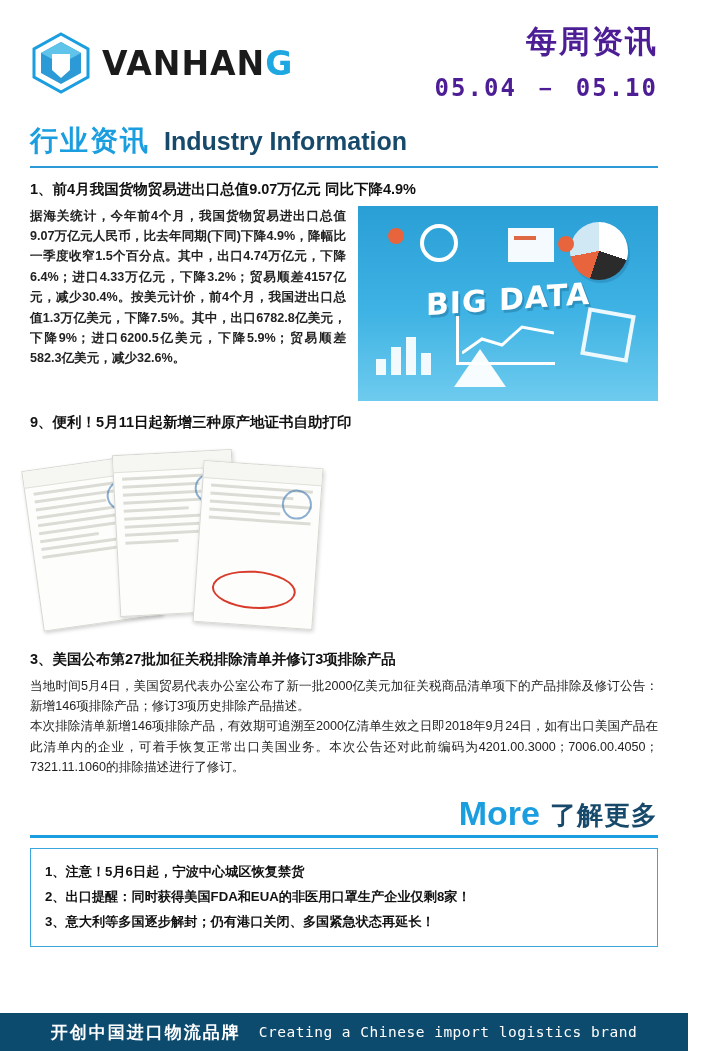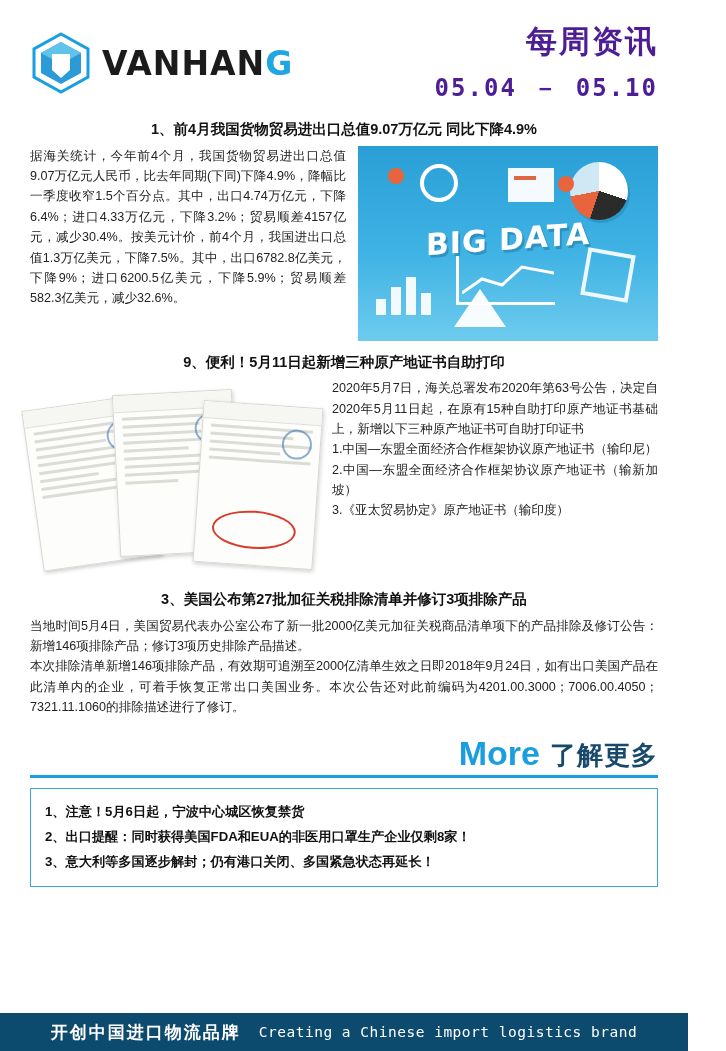--- a/index.html
+++ b/index.html
@@ -91,34 +91,33 @@
   }
 
   
   .article { margin-top: 12px; }
   .article-title {
     font-size: 14.5px;
     font-weight: bold;
     color: #111111;
     line-height: 1.35;
     margin-bottom: 6px;
-    text-align: center;
   }
   .article-body {
     font-size: 12.6px;
     line-height: 1.62;
     color: #222222;
     text-align: justify;
   }
   .two-col {
     display: flex;
     gap: 12px;
     align-items: flex-start;
   }
-  .col-text { flex: 1 1 auto; }
+  .col-text { flex: 1 1 auto; font-weight: bold; }
   .col-media { flex: 0 0 auto; }
 
   
   .bigdata {
     width: 300px;
     height: 195px;
     background: linear-gradient(180deg,#2a9fd6 0%, #3fb3e4 55%, #6ecbee 100%);
     position: relative;
     overflow: hidden;
   }
@@ -297,20 +296,24 @@
         </svg>
       </div>
       <div class="brand-text"><span>VANHAN</span><span class="g-accent">G</span></div>
     </div>
     <div class="header-right">
       <div class="weekly-title">每周资讯</div>
       <div class="weekly-dates">05.04 － 05.10</div>
     </div>
   </div>
 
+  <div class="section-head">
+    <div class="section-cn">行业资讯</div>
+    <div class="section-en">Industry Information</div>
+  </div>
 
   <div class="article">
     <div class="article-title">1、前4月我国货物贸易进出口总值9.07万亿元 同比下降4.9%</div>
     <div class="two-col">
       <div class="col-text article-body">据海关统计，今年前4个月，我国货物贸易进出口总值9.07万亿元人民币，比去年同期(下同)下降4.9%，降幅比一季度收窄1.5个百分点。其中，出口4.74万亿元，下降6.4%；进口4.33万亿元，下降3.2%；贸易顺差4157亿元，减少30.4%。按美元计价，前4个月，我国进出口总值1.3万亿美元，下降7.5%。其中，出口6782.8亿美元，下降9%；进口6200.5亿美元，下降5.9%；贸易顺差582.3亿美元，减少32.6%。</div>
       <div class="col-media">
         <div class="bigdata">
           <div class="bd-shape bd-pie"></div>
           <div class="bd-shape bd-doc"></div>
           <div class="bd-shape bd-cube"></div>
@@ -371,26 +374,20 @@
             <div class="stamp"></div>
             <div class="ln"></div>
               <div class="ln" style="width:70%"></div>
               <div class="ln"></div>
             <div class="ln" style="width:60%"></div>
               <div class="ln"></div>
             <div class="oval"></div>
           </div>
         </div>
       </div>
-      <div class="col-text article-body">
-        <div>2020年5月7日，海关总署发布2020年第63号公告，决定自2020年5月11日起，在原有15种自助打印原产地证书基础上，新增以下三种原产地证书可自助打印证书</div>
-        <div>1.中国—东盟全面经济合作框架协议原产地证书（输印尼）</div>
-        <div>2.中国—东盟全面经济合作框架协议原产地证书（输新加坡）</div>
-        <div>3.《亚太贸易协定》原产地证书（输印度）</div>
-      </div>
     </div>
   </div>
 
   <div class="article">
     <div class="article-title">3、美国公布第27批加征关税排除清单并修订3项排除产品</div>
     <div class="article-body" style="white-space:pre-line">当地时间5月4日，美国贸易代表办公室公布了新一批2000亿美元加征关税商品清单项下的产品排除及修订公告：新增146项排除产品；修订3项历史排除产品描述。
 本次排除清单新增146项排除产品，有效期可追溯至2000亿清单生效之日即2018年9月24日，如有出口美国产品在此清单内的企业，可着手恢复正常出口美国业务。本次公告还对此前编码为4201.00.3000；7006.00.4050；7321.11.1060的排除描述进行了修订。</div>
   </div>
 
   <div class="more-row">

